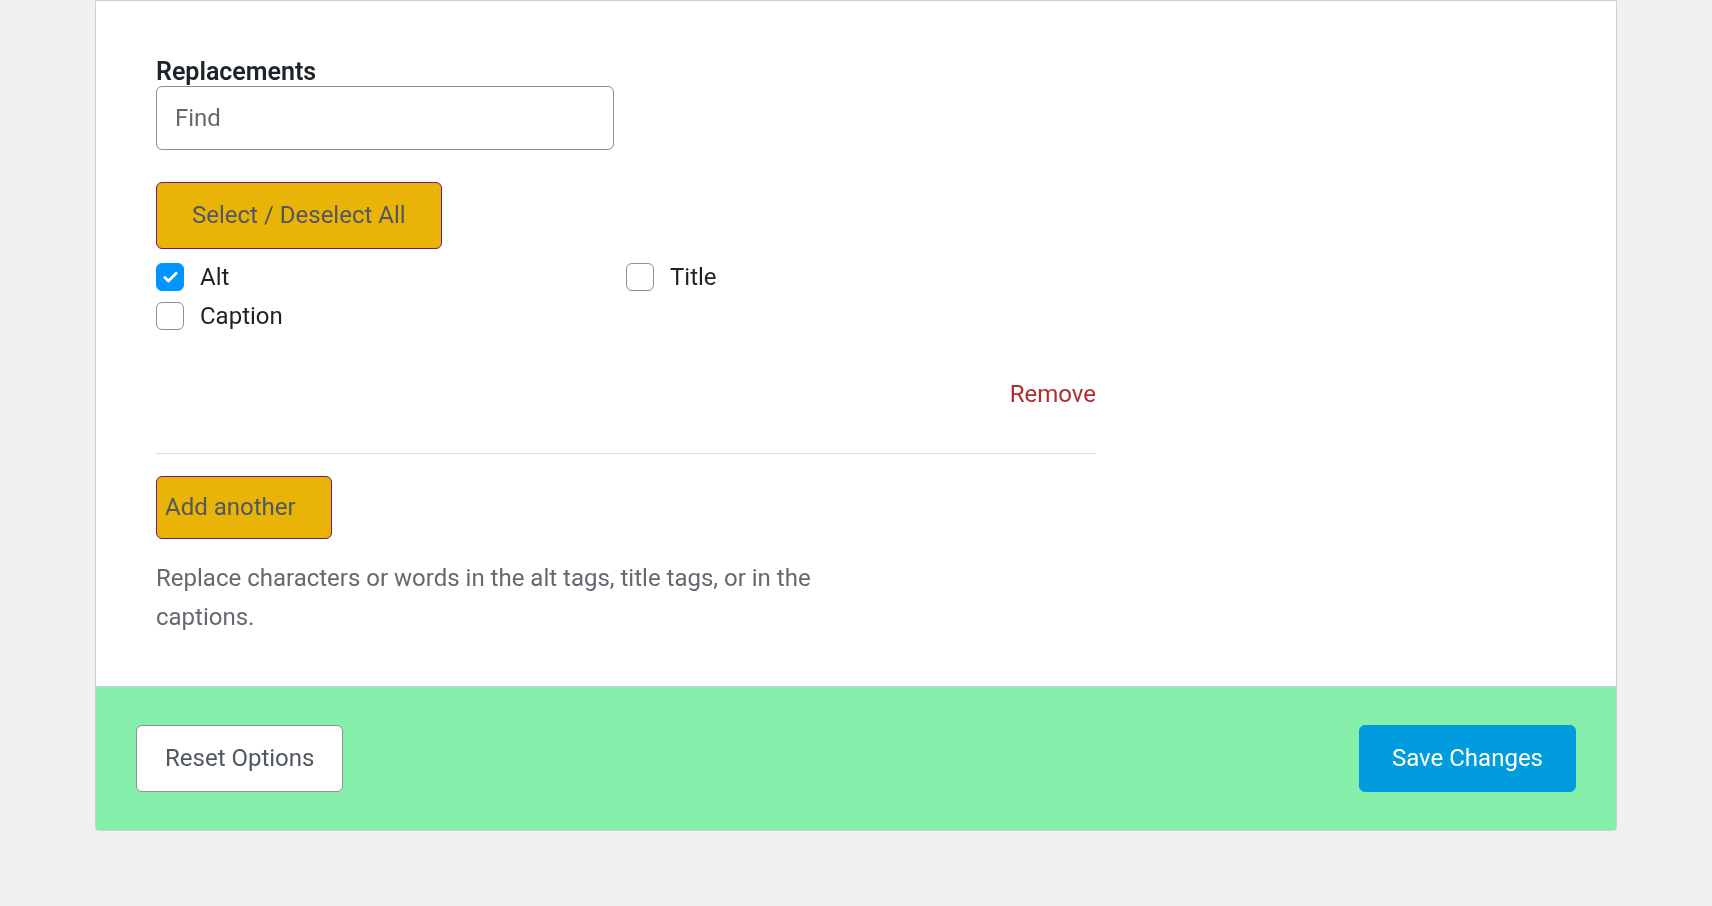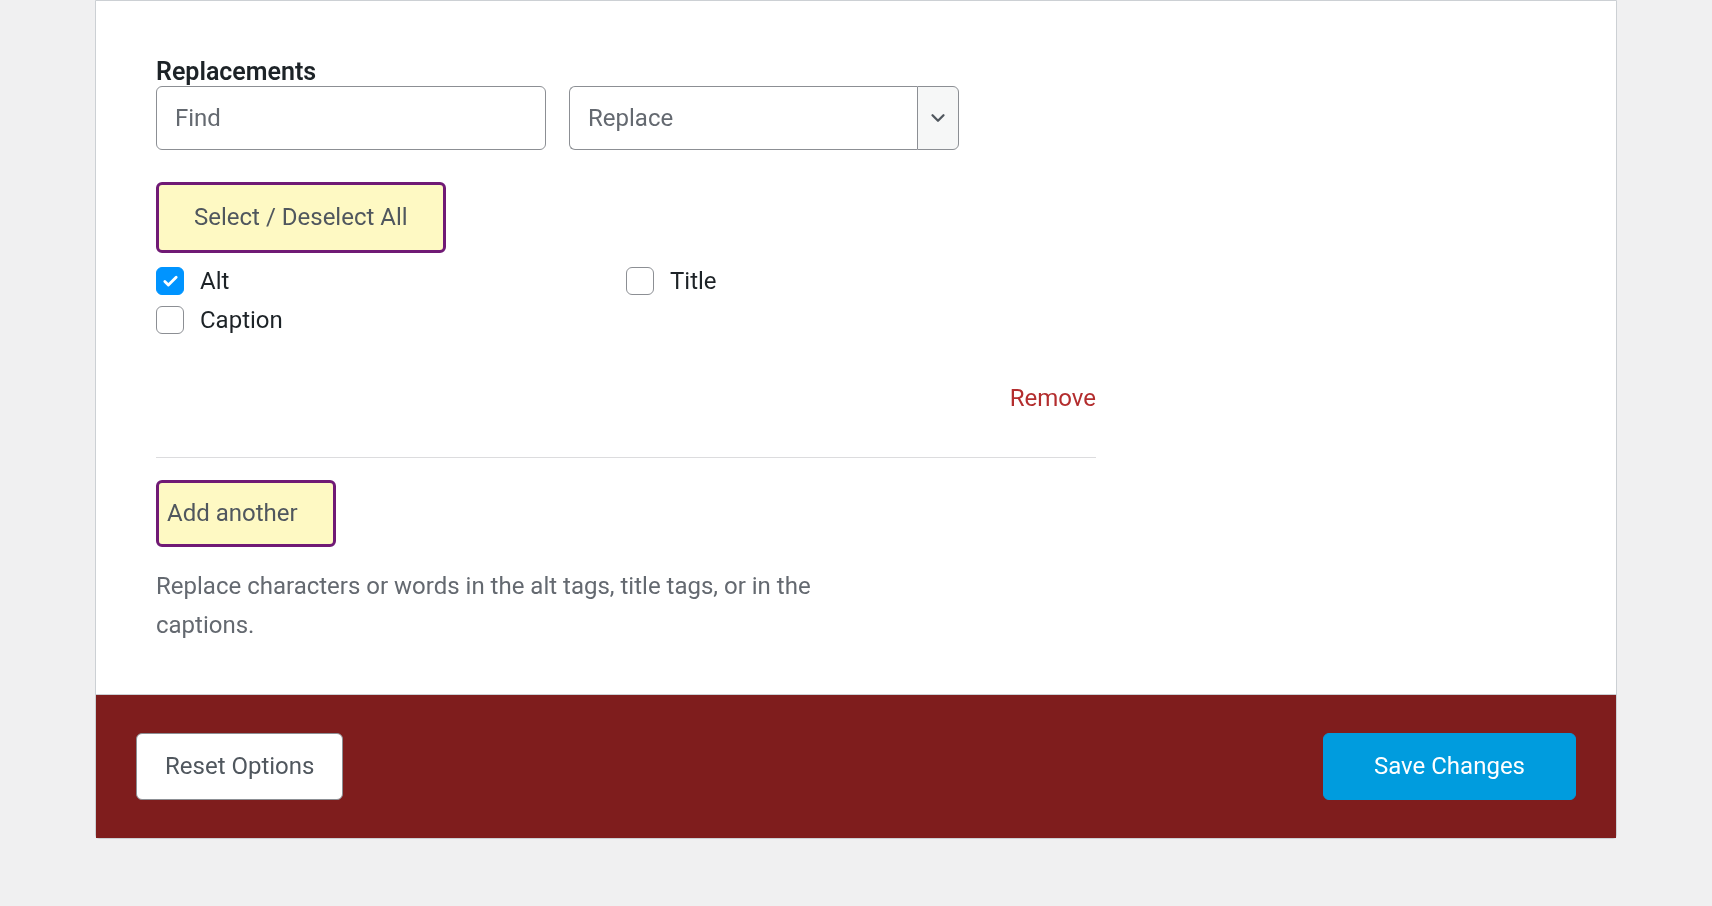--- a/index.html
+++ b/index.html
@@ -56,21 +56,21 @@
       font-size: 24px;
       padding: 17px 18px;
       line-height: 1;
       font-family: inherit;
       outline: none;
     }
     .text-field::placeholder {
       color: #646970;
     }
     .find-field {
-      width: 390px;
+      width: 458px;
     }
     .replace-group {
       display: flex;
       width: 390px;
     }
     .replace-field {
       flex: 1;
       border-right: none;
       border-radius: 6px 0 0 6px;
     }
@@ -84,22 +84,22 @@
       justify-content: center;
       cursor: pointer;
     }
     .btn {
       display: inline-flex;
       align-items: center;
       justify-content: center;
       font-size: 24px;
       padding: 15px 35px;
       border-radius: 6px;
-      border: 3px solid #701a75;
-      background: #fef9c3;
+      border: 1px solid #701a75;
+      background: #eab308;
       color: #50575e;
       font-family: inherit;
       cursor: pointer;
       line-height: 1.3;
     }
     .select-all-btn {
       padding: 17px 35px;
     }
     .checkboxes {
       display: flex;
@@ -154,58 +154,50 @@
     }
     .help-text {
       color: #646970;
       font-size: 24px;
       line-height: 1.6;
       margin-top: 20px;
       max-width: 700px;
     }
     .card-footer {
       border-top: 1px solid #ccd0d4;
-      background: #7f1d1d;
+      background: #86efac;
       display: flex;
       align-items: center;
       justify-content: space-between;
       padding: 38px 40px;
     }
     .reset-btn {
       background: #fff;
       border: 1px solid #8c8f94;
       color: #50575e;
       padding: 17px 28px;
     }
     .save-btn {
       background: #009cde;
       border: 1px solid #009cde;
       color: #fff;
-      padding: 17px 50px;
+      padding: 17px 32px;
     }
   </style>
 </head>
 <body>
 
 <div class="page-container">
   <div class="card">
     <div class="card-body">
       <div class="form-row">
         <div class="form-label">Replacements</div>
         <div class="form-control-area">
           <div class="inputs-row">
             <input type="text" class="text-field find-field" placeholder="Find" style="">
-            <div class="replace-group">
-              <input type="text" class="text-field replace-field" placeholder="Replace" style="">
-              <div class="dropdown-toggle">
-                <svg width="22" height="22" viewBox="0 0 24 24" fill="none" stroke="#50575e" stroke-width="2.5" stroke-linecap="round" stroke-linejoin="round">
-                    <polyline points="6 9 12 15 18 9"></polyline>
-                  </svg>
-              </div>
-            </div>
           </div>
           <button class="btn select-all-btn">Select / Deselect All</button>
           <div class="checkboxes">
             <div class="checkbox-col">
               <div class="checkbox-item">
                 <span class="checkbox-box checked">
                   <svg width="17" height="17" viewBox="0 0 24 24" fill="none" stroke="#ffffff" stroke-width="4" stroke-linecap="round" stroke-linejoin="round">
                       <polyline points="20 6 9 17 4 12"></polyline>
                     </svg>
                 </span>

